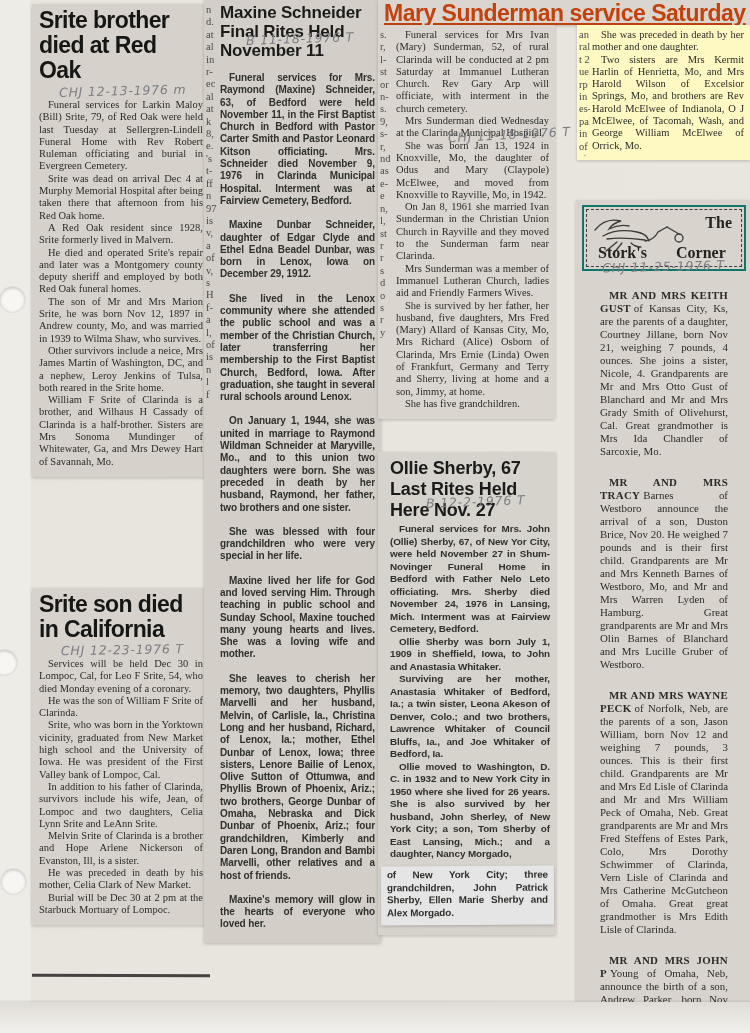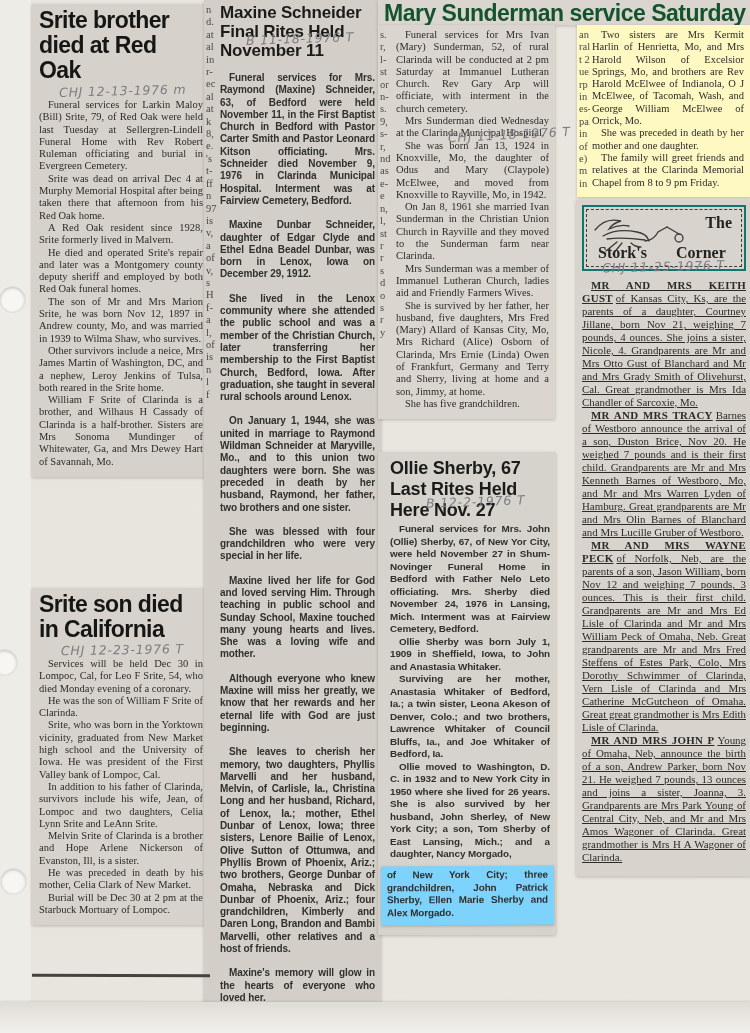--- a/index.html
+++ b/index.html
@@ -6,35 +6,35 @@
   body{
     width:750px;height:1033px;position:relative;overflow:hidden;
     background:linear-gradient(90deg,#eeece6 0px,#eeece6 30px,#e8e5de 31px,#e9e6df 100%);
     font-family:"Liberation Serif",serif;
   }
   .clip{position:absolute;box-shadow:0 1px 3px rgba(70,64,54,.28);box-sizing:border-box;}
   .serif p{font:10.5px/12.3px "Liberation Serif",serif;color:#2c2b28;text-align:justify;text-indent:9px;margin:0;}
   .sans p{font-family:"Liberation Sans",sans-serif;font-weight:700;color:#30302d;text-align:justify;text-indent:9px;margin:0;letter-spacing:-0.1px;}
   .maxine-body p{font-size:10px;line-height:12.3px;margin-top:12px;}
   .ollie-body p{font-size:9.9px;line-height:12.5px;}
-  .births p{font:10.9px/13px "Liberation Serif",serif;color:#2c2b28;text-align:justify;text-indent:9px;margin:0;text-decoration:underline;}
+  .births p{font:10.9px/13px "Liberation Serif",serif;color:#2c2b28;text-align:justify;text-indent:9px;margin:18px;}
   .births b{margin-right:3px;letter-spacing:.3px;}
   .hl-big{font:700 23px/25px "Liberation Sans",sans-serif;letter-spacing:-0.6px;color:#161614;}
   .hl-med{font:700 17px/19px "Liberation Sans",sans-serif;letter-spacing:-0.2px;color:#1b1b19;}
   .hl-ollie{font:700 18px/21px "Liberation Sans",sans-serif;letter-spacing:-0.2px;color:#1b1b19;}
-  .mary-hl{font:700 23px/23px "Liberation Sans",sans-serif;letter-spacing:-0.5px;color:#14532d;}
+  .mary-hl{font:700 23px/23px "Liberation Sans",sans-serif;letter-spacing:-0.5px;color:#c2410c;text-decoration:underline;}
   .note{font-family:"DejaVu Sans",sans-serif;font-style:italic;font-size:12.5px;color:#7c7d83;letter-spacing:.8px;white-space:nowrap;}
   .corner-note{position:absolute;font-family:"DejaVu Sans",sans-serif;font-style:italic;font-size:15px;color:#6f7074;letter-spacing:1px;}
   .frag{position:absolute;left:2px;top:4px;bottom:4px;width:11px;overflow:hidden;
         font:10.5px/12.4px "Liberation Serif",serif;color:#4a4945;white-space:pre-line;}
   .hole{position:absolute;width:25px;height:25px;border-radius:50%;background:#f7f6f3;
         box-shadow:inset 0 1px 3px rgba(0,0,0,.22),0 0 0 1px rgba(0,0,0,.05);}
   .stork-box{position:relative;height:62px;border:2px solid #0f766e;outline:1.5px dashed #403e3a;outline-offset:-5px;margin-bottom:8px;}
   .stork-title{position:absolute;font:700 16px "Liberation Serif",serif;color:#242320;}
-  .slip{margin:5px -4px 0 -9px;padding:3px 6px 6px 6px;background:#7dd3fc;
+  .slip{margin:5px -4px 0 -9px;padding:3px 6px 6px 6px;background:#e5e5e5;
         box-shadow:0 1px 3px rgba(70,64,54,.3);transform:rotate(-0.25deg);}
   .slip p{text-indent:0;}
   .bottom-line{position:absolute;left:32px;top:974px;width:178px;height:3px;background:#45433f;transform:rotate(.2deg);}
   .bottom-strip{position:absolute;left:0;top:1002px;width:750px;height:31px;
         background:linear-gradient(#dfdcd6,#f2f0ec);box-shadow:0 -1px 2px rgba(0,0,0,.10);}
 </style>
 </head>
 <body>
 
 <div class="hole" style="left:0px;top:287px;"></div>
@@ -106,21 +106,20 @@
   <div class="hl-med">Maxine Schneider</div>
   <div class="hl-med">Final Rites Held</div>
   <div class="note" style="position:absolute;left:42px;top:31px;transform:rotate(-2deg);">B 11-18-1976 T</div>
   <div class="hl-med" style="margin-bottom:4px;">November 11</div>
   <p>Funeral services for Mrs. Raymond (Maxine) Schneider, 63, of Bedford were held November 11, in the First Baptist Church in Bedford with Pastor Carter Smith and Pastor Leonard Kitson officiating. Mrs. Schneider died November 9, 1976 in Clarinda Municipal Hospital. Interment was at Fairview Cemetery, Bedford.</p>
   <p>Maxine Dunbar Schneider, daughter of Edgar Clyde and Ethel Edna Beadel Dunbar, was born in Lenox, Iowa on December 29, 1912.</p>
   <p>She lived in the Lenox community where she attended the public school and was a member of the Christian Church, later transferring her membership to the First Baptist Church, Bedford, Iowa. After graduation, she taught in several rural schools around Lenox.</p>
   <p>On January 1, 1944, she was united in marriage to Raymond Wildman Schneider at Maryville, Mo., and to this union two daughters were born. She was preceded in death by her husband, Raymond, her father, two brothers and one sister.</p>
   <p>She was blessed with four grandchildren who were very special in her life.</p>
   <p>Maxine lived her life for God and loved serving Him. Through teaching in public school and Sunday School, Maxine touched many young hearts and lives. She was a loving wife and mother.</p>
-  <p>Although everyone who knew Maxine will miss her greatly, we know that her rewards and her eternal life with God are just beginning.</p>
   <p>She leaves to cherish her memory, two daughters, Phyllis Marvelli and her husband, Melvin, of Carlisle, Ia., Christina Long and her husband, Richard, of Lenox, Ia.; mother, Ethel Dunbar of Lenox, Iowa; three sisters, Lenore Bailie of Lenox, Olive Sutton of Ottumwa, and Phyllis Brown of Phoenix, Ariz.; two brothers, George Dunbar of Omaha, Nebraska and Dick Dunbar of Phoenix, Ariz.; four grandchildren, Kimberly and Daren Long, Brandon and Bambi Marvelli, other relatives and a host of friends.</p>
   <p>Maxine's memory will glow in the hearts of everyone who loved her.</p>
 </div>
 
 <div class="clip" style="left:378px;top:0px;width:372px;height:25px;padding:2px 0 0 6px;background:#dad6cf;">
   <div class="mary-hl">Mary Sunderman service Saturday</div>
 </div>
 
 <div class="clip serif" style="left:378px;top:25px;width:177px;padding:4px 6px 9px 18px;background:#dad6cf;">
   <div class="frag">s.
@@ -165,23 +164,22 @@
 uel
 rp
 in
 es-
 pal
 in
 of
 e)
 m
 in</div>
+  <p>She was preceded in death by her mother and one daughter.</p>
   <p>Two sisters are Mrs Kermit Harlin of Henrietta, Mo, and Mrs Harold Wilson of Excelsior Springs, Mo, and brothers are Rev Harold McElwee of Indianola, O J McElwee, of Tacomah, Wash, and George William McElwee of Orrick, Mo.</p>
-  <p>She was preceded in death by her mother and one daughter.</p>
-  <p>The family will greet friends and relatives at the Clarinda Memorial Chapel from 8 to 9 pm Friday.</p>
 </div>
 
 <div class="clip sans ollie-body" style="left:378px;top:452px;width:178px;padding:6px 6px 10px 12px;background:#d6d3cc;">
   <div class="hl-ollie">Ollie Sherby, 67</div>
   <div class="hl-ollie">Last Rites Held</div>
   <div class="note" style="position:absolute;left:48px;top:42px;transform:rotate(-2deg);">B 12-2-1976 T</div>
   <div class="hl-ollie" style="margin-bottom:2px;">Here Nov. 27</div>
   <p>Funeral services for Mrs. John (Ollie) Sherby, 67, of New Yor City, were held November 27 in Shum-Novinger Funeral Home in Bedford with Father Nelo Leto officiating. Mrs. Sherby died November 24, 1976 in Lansing, Mich. Interment was at Fairview Cemetery, Bedford.</p>
   <p>Ollie Sherby was born July 1, 1909 in Sheffield, Iowa, to John and Anastasia Whitaker.</p>
   <p>Surviving are her mother, Anastasia Whitaker of Bedford, Ia.; a twin sister, Leona Akeson of Denver, Colo.; and two brothers, Lawrence Whitaker of Council Bluffs, Ia., and Joe Whitaker of Bedford, Ia.</p>

